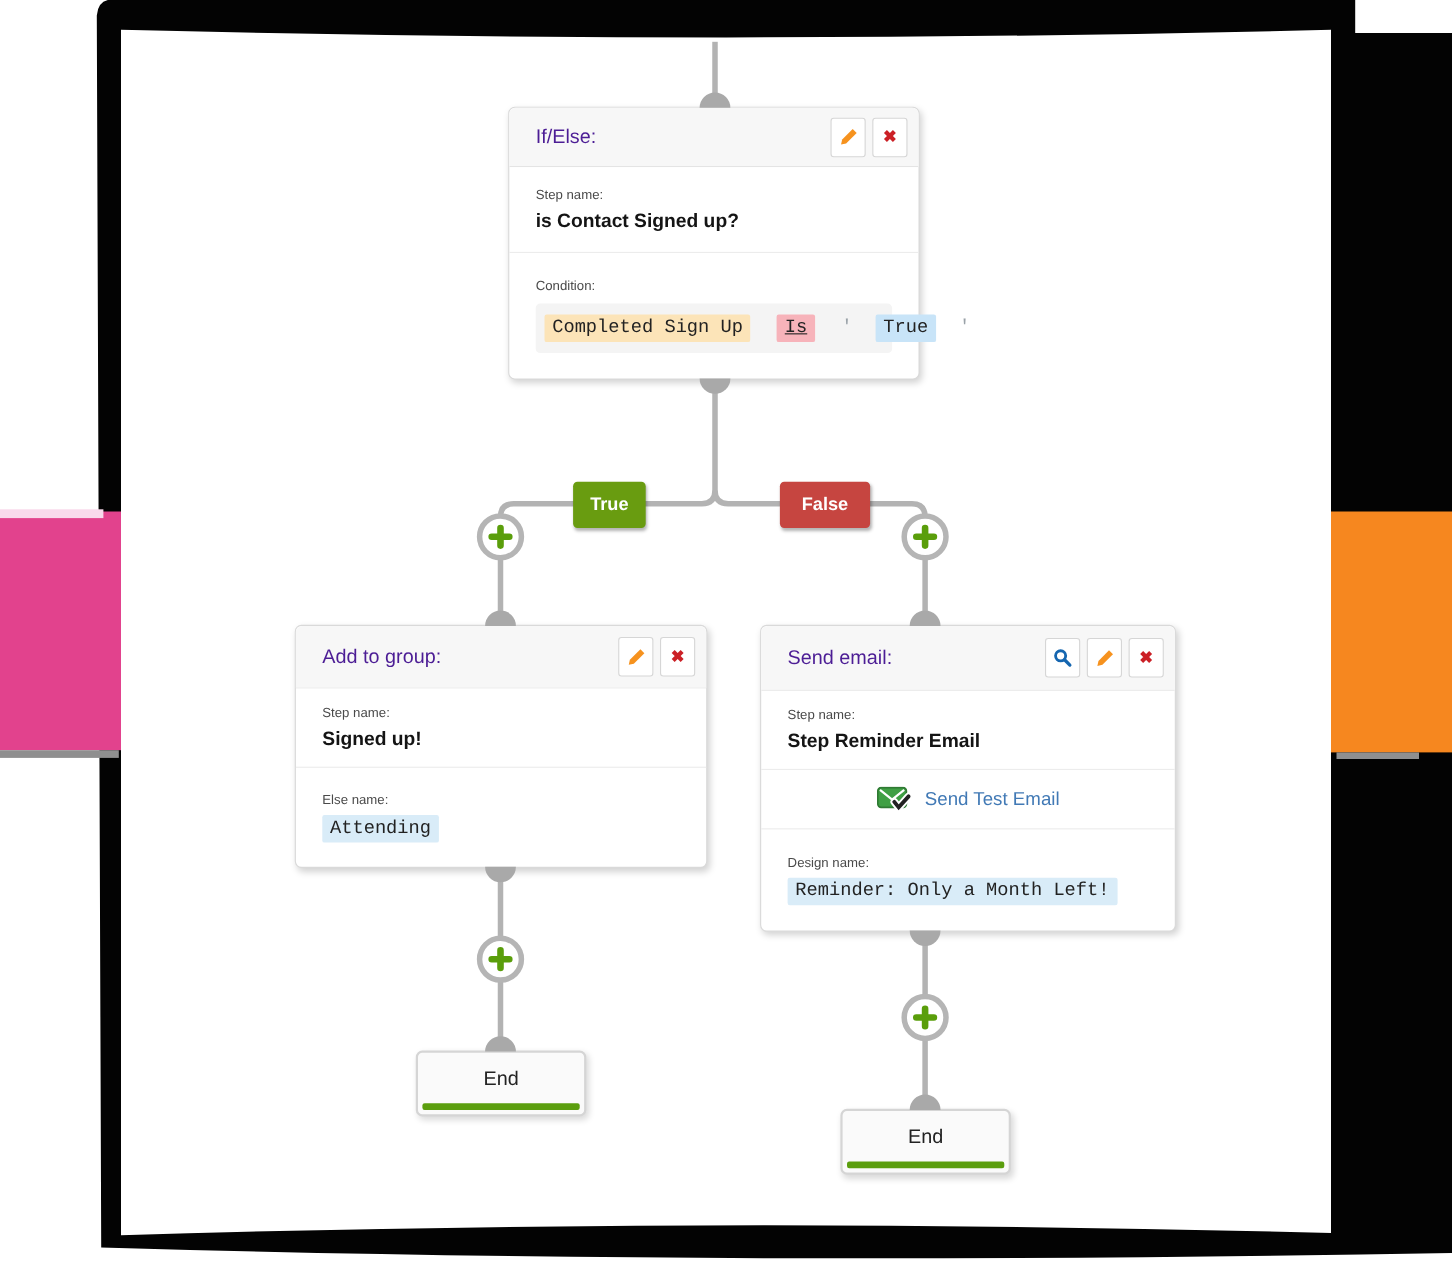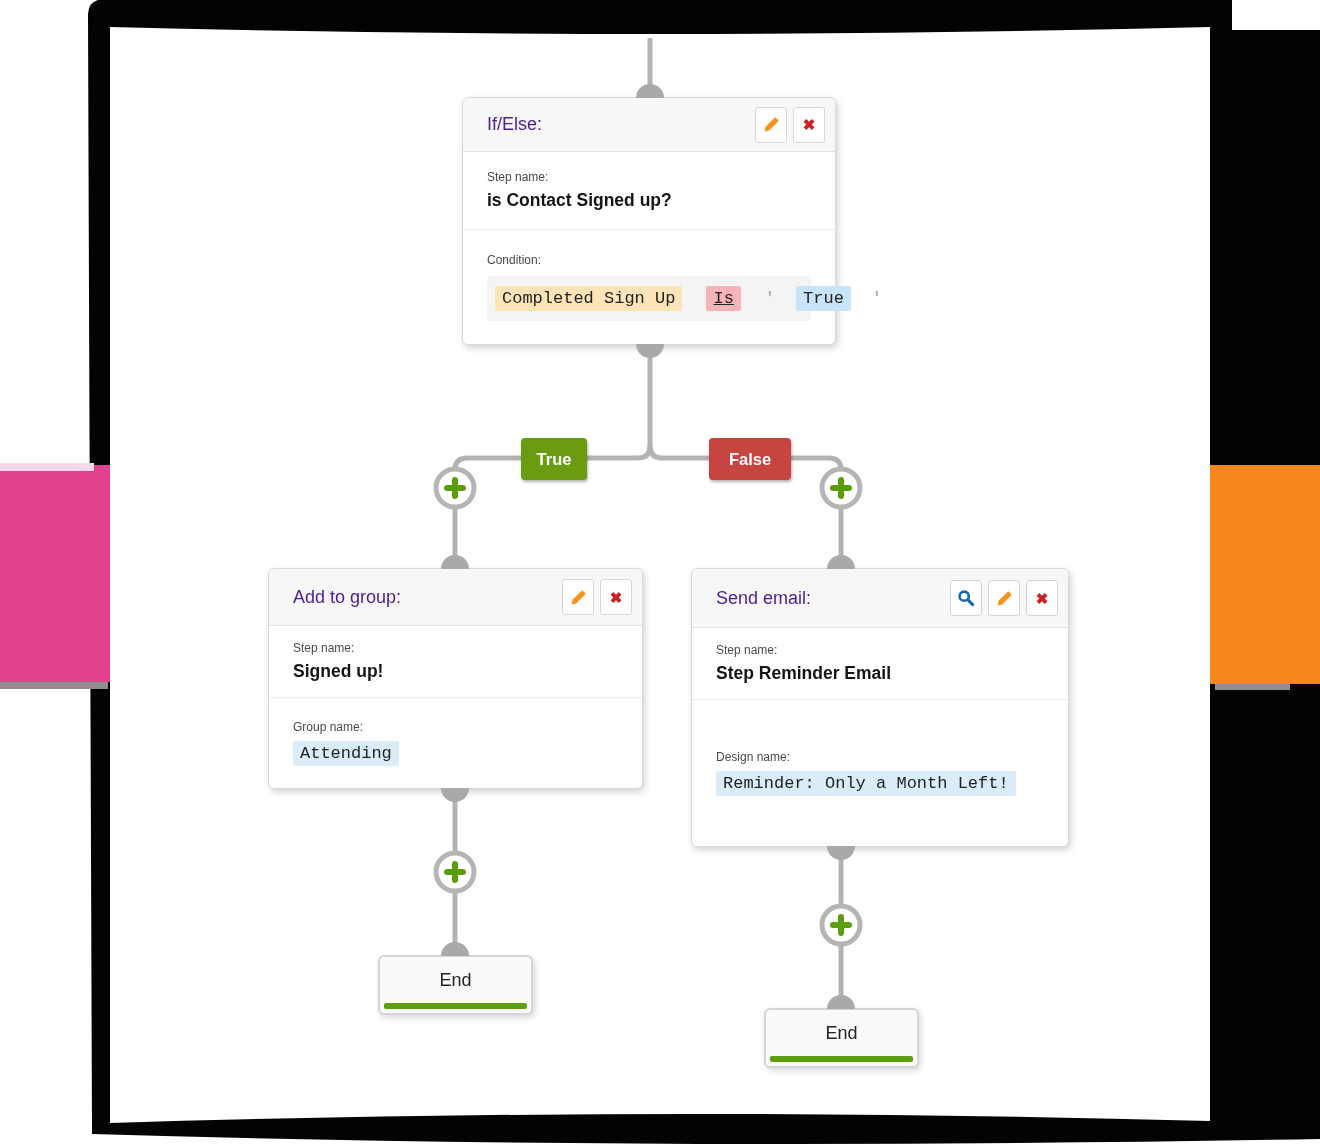--- a/index.html
+++ b/index.html
@@ -177,21 +177,21 @@
         <button class="hbtn">
           <span class="close-glyph">✖</span>
         </button>
       </span>
     </div>
     <div class="section sec-step">
       <span class="lbl">Step name:</span>
       <span class="val">Signed up!</span>
     </div>
     <div class="section">
-      <span class="lbl">Group name:</span>
+      <span class="lbl">Else name:</span>
       <span class="chip chip-solo">Attending</span>
     </div>
   </div>
 
   <div class="node" id="node-sendemail">
     <div class="node-header">
       <span class="node-title">Send email:</span>
       <span class="btn-row">
         <button class="hbtn">
           <svg width="18" height="18" viewBox="0 0 18 18">
@@ -206,20 +206,29 @@
         </button>
         <button class="hbtn">
           <span class="close-glyph">✖</span>
         </button>
       </span>
     </div>
     <div class="section sec-step">
       <span class="lbl">Step name:</span>
       <span class="val">Step Reminder Email</span>
     </div>
+    <div class="section test-row">
+      <svg width="31" height="24" viewBox="0 0 31 24">
+        <rect x="1" y="1" width="26" height="18" rx="3" fill="#3f9f44" stroke="#2f7a33" stroke-width="1.5"></rect>
+        <path d="M3,3 L14,12 L25,3" fill="none" stroke="#ffffff" stroke-width="2"></path>
+        <path d="M16,14 l4,5 l9,-10" fill="none" stroke="#ffffff" stroke-width="7" stroke-linecap="round"></path>
+        <path d="M16,14 l4,5 l9,-10" fill="none" stroke="#222222" stroke-width="3.5" stroke-linecap="round"></path>
+      </svg>
+      <a class="test-link">Send Test Email</a>
+    </div>
     <div class="section">
       <span class="lbl">Design name:</span>
       <span class="chip chip-solo">Reminder: Only a Month Left!</span>
     </div>
   </div>
 
   <div class="end-node" id="end-left">
     <span>End</span>
     <span class="end-bar"></span>
   </div>

